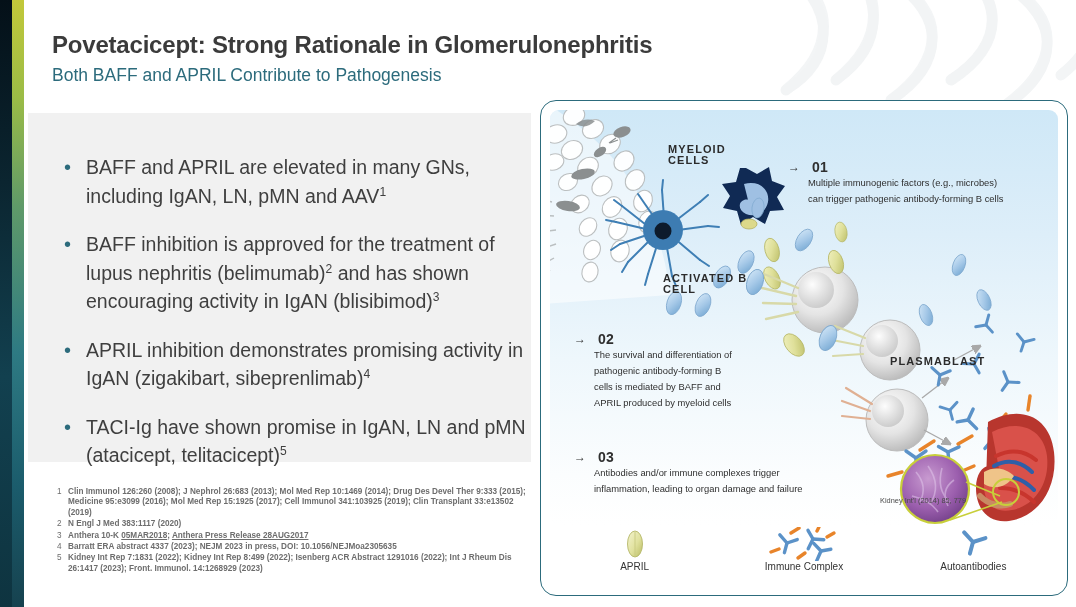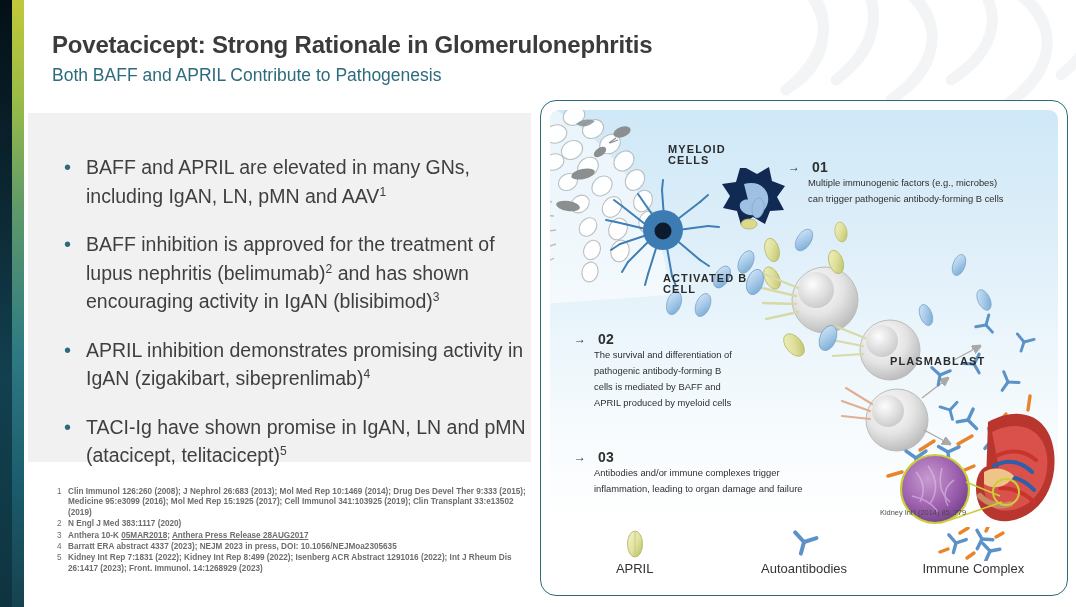--- a/index.html
+++ b/index.html
@@ -215,21 +215,21 @@
     text-align: center;
     position: relative;
   }
   .legend-gly {
     height: 30px;
     display: flex;
     align-items: center;
     justify-content: center;
   }
   .legend-label {
-    font-size: 13px;
+    font-size: 10px;
     color: #333333;
     margin-top: 2px;
   }
 </style>
 </head>
 <body>
 
 <div class="slide">
 
   <svg class="watermark" viewBox="0 0 330 180">
@@ -647,21 +647,21 @@
 APRIL produced by myeloid cells</span>
       </div>
 
       <div class="step" style="left:24px; top:340px; width:290px;">
         <span class="arrow">→</span>
         <span class="num">03</span>
         <span class="desc">Antibodies and/or immune complexes trigger
 inflammation, leading to organ damage and failure</span>
       </div>
 
-      <div class="source" style="left:330px; top:398px;">Kidney Int'l (2014) 85, 779</div>
+      <div class="source" style="left:330px; top:386px;">Kidney Int'l (2014) 85, 779</div>
     </div>
 
     <div class="legend">
 
       <div class="legend-item">
         <div class="legend-gly">
           <svg width="20" height="28" viewBox="0 0 20 28">
             <defs>
               <linearGradient id="lgA" x1="0" y1="0" x2="1" y2="1">
                 <stop offset="0%" stop-color="#f4f4cf"></stop>
@@ -669,33 +669,20 @@
                 <stop offset="100%" stop-color="#b9bb63"></stop>
               </linearGradient>
             </defs>
             <ellipse cx="10" cy="14" rx="7.5" ry="13" fill="url(#lgA)" stroke="#b6b869" stroke-width="0.9"></ellipse>
             <path d="M10 2 L10 26" stroke="#c8ca82" stroke-width="0.9"></path>
           </svg>
         </div>
         <div class="legend-label">APRIL</div>
       </div>
 
-
-      <div class="legend-item">
-        <div class="legend-gly">
-          <svg width="32" height="28" viewBox="0 0 32 28">
-            <g stroke="#5b92c8" stroke-width="4" stroke-linecap="round" fill="none" transform="translate(16,12) rotate(15)">
-              <path d="M0 0 L0 12"></path>
-                <path d="M0 0 L-11 -7"></path>
-                <path d="M0 0 L11 -7"></path>
-            </g>
-          </svg>
-        </div>
-        <div class="legend-label">Autoantibodies</div>
-      </div>
 
       <div class="legend-item">
         <div class="legend-gly">
           <svg width="70" height="34" viewBox="0 0 70 34">
             <g stroke="#5b92c8" stroke-width="3.4" stroke-linecap="round" fill="none">
               <g transform="translate(18,16) rotate(15)">
                   <path d="M0 0 L0 10"></path>
                   <path d="M0 0 L-9 -6"></path>
                   <path d="M0 0 L9 -6"></path>
                 </g>
@@ -715,16 +702,29 @@
                 <path d="M10 22 l-8 3"></path>
                 <path d="M36 26 l-7 5"></path>
               <path d="M58 10 l7 -4"></path>
                 <path d="M48 4 l2 -4"></path>
             </g>
           </svg>
         </div>
         <div class="legend-label">Immune Complex</div>
       </div>
 
+      <div class="legend-item">
+        <div class="legend-gly">
+          <svg width="32" height="28" viewBox="0 0 32 28">
+            <g stroke="#5b92c8" stroke-width="4" stroke-linecap="round" fill="none" transform="translate(16,12) rotate(15)">
+              <path d="M0 0 L0 12"></path>
+                <path d="M0 0 L-11 -7"></path>
+                <path d="M0 0 L11 -7"></path>
+            </g>
+          </svg>
+        </div>
+        <div class="legend-label">Autoantibodies</div>
+      </div>
+
     </div>
   </div>
 
 </div>
 
 </body></html>

